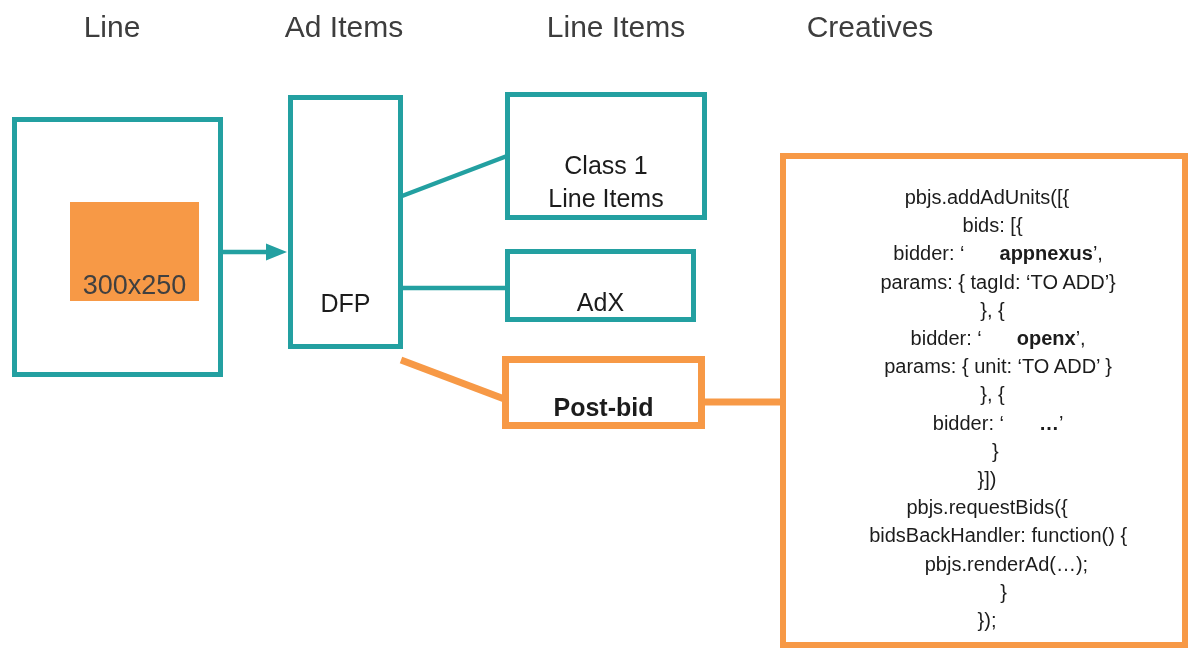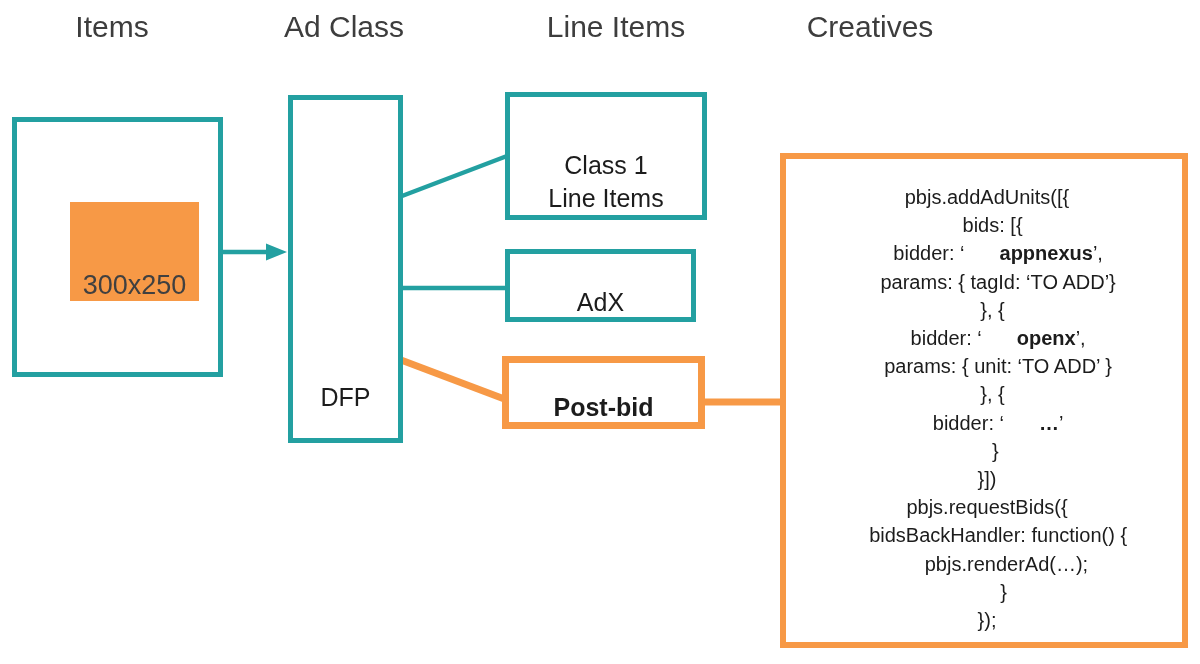--- a/index.html
+++ b/index.html
@@ -33,21 +33,21 @@
     display: flex;
     align-items: flex-end;
     justify-content: center;
     text-align: center;
   }
   .teal-border { border: 5px solid var(--teal); }
   .orange-border { border: 6px solid var(--orange); }
   #page-box   { left: 12px;  top: 117px; width: 211px; height: 260px; }
   #ad-slot    { left: 70px;  top: 202px; width: 129px; height: 99px;
                 background: var(--orange); color: #404040; font-size: 27px; }
-  #dfp-box    { left: 288px; top: 95px;  width: 115px; height: 348px;
+  #dfp-box    { left: 288px; top: 95px;  width: 115px; height: 254px;
                 font-size: 25px; padding-bottom: 26px; }
   #class1-box { left: 505px; top: 92px;  width: 202px; height: 128px;
                 font-size: 25px; line-height: 33px; }
   #adx-box    { left: 505px; top: 249px; width: 191px; height: 73px;
                 font-size: 25px; }
   #postbid-box{ left: 502px; top: 356px; width: 203px; height: 73px;
                 font-size: 25px; font-weight: bold; border-width: 7px; }
   #creatives-box {
     left: 780px; top: 153px; width: 408px; height: 495px;
     display: block;
@@ -72,22 +72,22 @@
 
 <svg id="connector-layer" width="1200" height="664" viewBox="0 0 1200 664">
   <line class="stroke-teal" x1="199" y1="252" x2="269" y2="252" stroke-width="4.5"></line>
   <polygon class="fill-teal" points="287,252 266,243.5 266,260.5"></polygon>
   <line class="stroke-teal" x1="402" y1="196" x2="507" y2="156" stroke-width="4.5"></line>
   <line class="stroke-teal" x1="402" y1="288" x2="507" y2="288" stroke-width="4.5"></line>
   <line class="stroke-orange" x1="401" y1="360" x2="507" y2="400" stroke-width="7"></line>
   <line class="stroke-orange" x1="700" y1="402" x2="783" y2="402" stroke-width="7"></line>
 </svg>
 
-<div class="hdr" style="left:112px">Items</div>
-<div class="hdr" style="left:344px">Ad Class</div>
+<div class="hdr" style="left:112px">Line</div>
+<div class="hdr" style="left:344px">Ad Items</div>
 <div class="hdr" style="left:616px">Line Items</div>
 <div class="hdr" style="left:870px">Creatives</div>
 
 <div id="page-box" class="box teal-border"></div>
 
 <div id="ad-slot" class="box">
   <span>300x250</span>
 </div>
 
 <div id="dfp-box" class="box teal-border">

